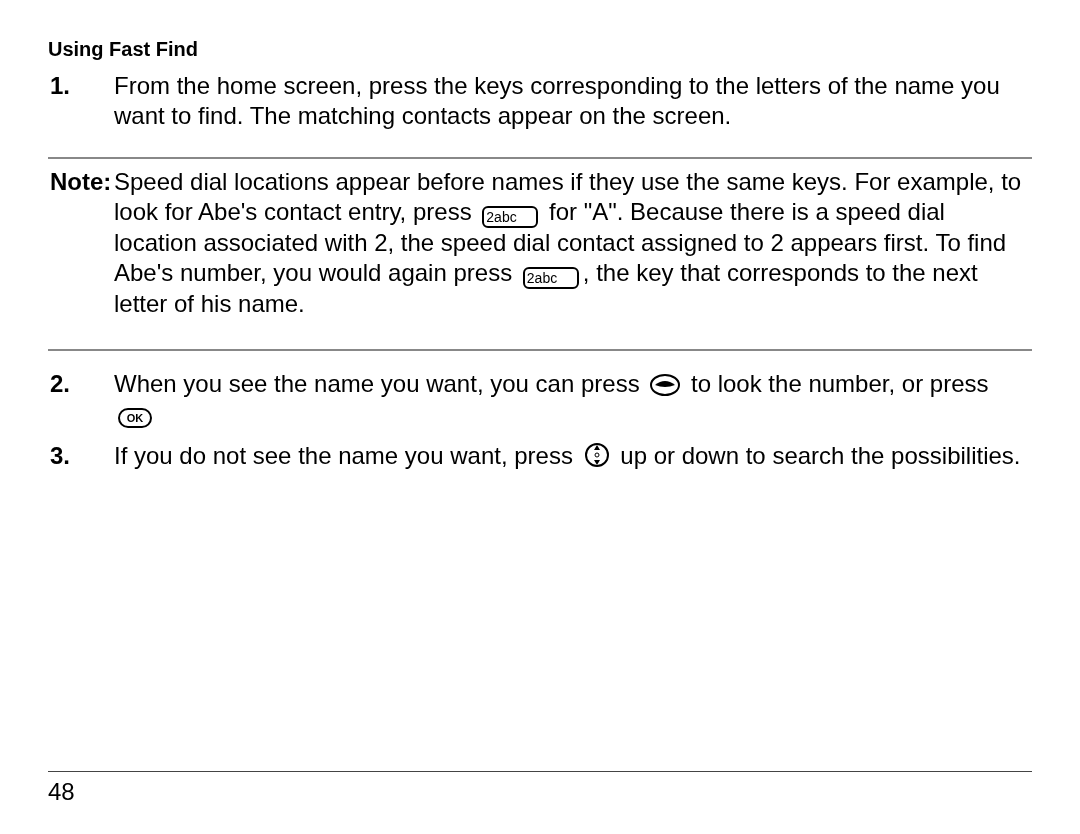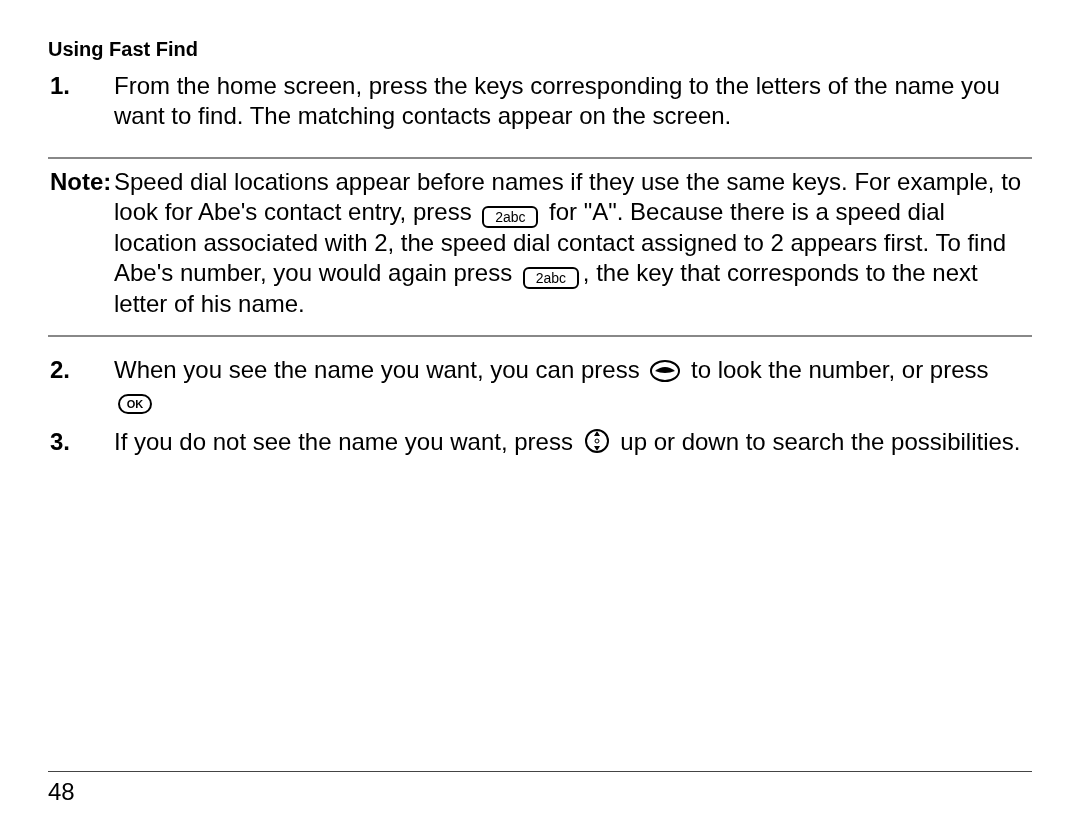--- a/index.html
+++ b/index.html
@@ -37,33 +37,33 @@
   }
   .text-col {
     flex: 1;
   }
   .note-row .num-col {
     font-weight: bold;
   }
   .note-block {
     border-top: 2px solid #888;
     border-bottom: 2px solid #888;
-    padding: 8px 0 10px 0;
+    padding: 8px 0 24px 0;
     margin: 26px 0 18px 0;
   }
   .key-icon {
     display: inline-block;
     vertical-align: -2px;
     width: 56px;
     height: 22px;
     border: 2px solid #000;
     border-radius: 6px;
     font-size: 14px;
     font-weight: normal;
-    text-align: center;
+    text-align: left;
     line-height: 18px;
     padding: 0 2px;
     margin: 0 4px;
     font-family: Arial, sans-serif;
   }
   .call-icon {
     display: inline-block;
     vertical-align: -4px;
     margin: 0 4px;
   }

